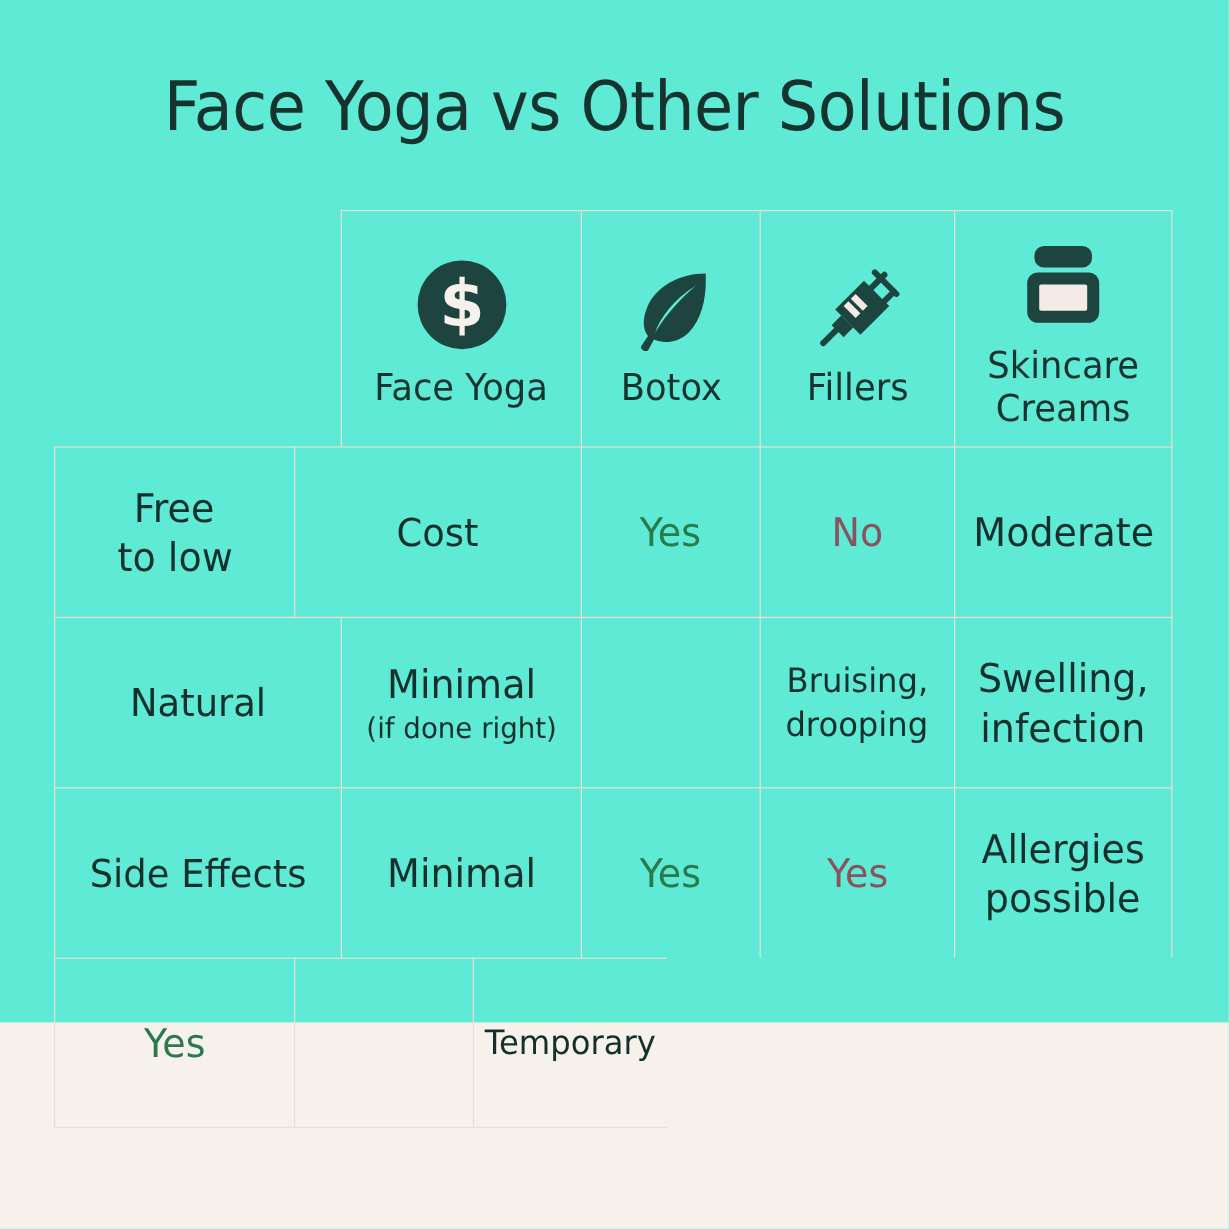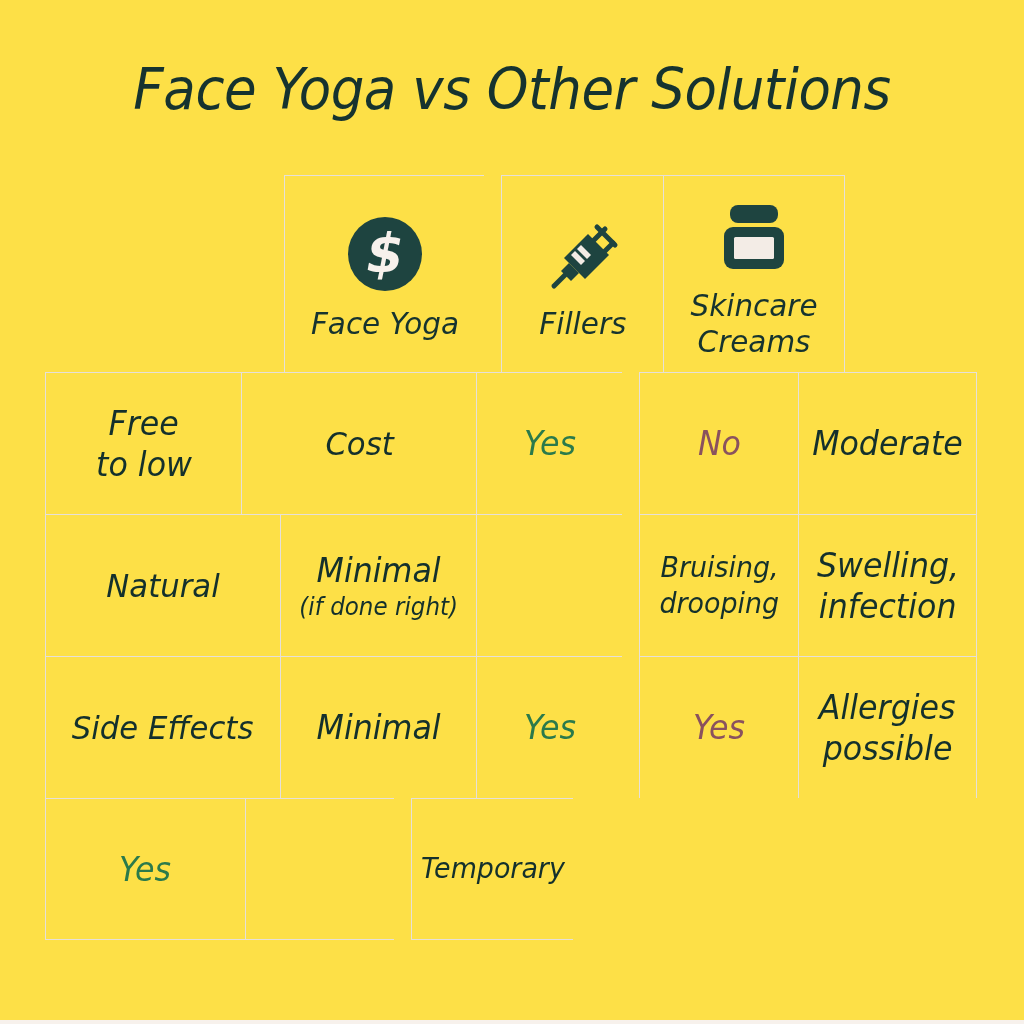--- a/index.html
+++ b/index.html
@@ -11,24 +11,23 @@
     width: 1024px;
     height: 1024px;
     background: #f7f1ec;
     font-family: "Liberation Sans", sans-serif;
     overflow: hidden;
   }
 
   #canvas {
     position: relative;
     width: 1024px;
-    height: 1020px;
-    background: #fde047;
+    height: 852px;
+    background: #5eead4;
     box-sizing: border-box;
-    font-style: italic;
   }
 
   
   .title {
     position: absolute;
     left: 0;
     top: 52px;
     width: 1024px;
     text-align: center;
     font-size: 57px;
@@ -74,21 +73,21 @@
     padding: 4px 8px;
     color: #14302c;
     font-family: "DejaVu Sans", sans-serif;
     position: relative;
   }
 
   
   .c-label  { width: 239px; }
   .c-yoga   { width: 200px; }
   .c-botox  { width: 149px; }
-  .c-fill   { width: 162px; margin-left: 17px; }
+  .c-fill   { width: 162px; }
   .c-cream  { width: 182px; }
 
   
   .row.header-row .cell {
     border-top: 1.6px solid #e6e0d9;
     border-left: 1.6px solid #e6e0d9;
   }
   .row.header-row .cell.c-label {
     border-top: none;
     border-left: none;
@@ -171,20 +170,30 @@
       <div class="cell c-yoga">
         <div class="hdr-icon">
           <svg width="78" height="78" viewBox="0 0 78 78" aria-hidden="true">
             <circle cx="39" cy="39" r="37" fill="#1e4440"></circle>
             <text x="39" y="57" text-anchor="middle" font-family="DejaVu Sans, sans-serif" font-size="54" font-weight="bold" fill="#f7f1ec">$</text>
           </svg>
         </div>
         <div class="hdr-label">Face Yoga</div>
       </div>
 
+      <div class="cell c-botox">
+        <div class="hdr-icon">
+          <svg width="70" height="70" viewBox="0 0 70 70" aria-hidden="true">
+            <path d="M64 5 C42 5 22 16 15 34 C11 44 12 52 16 57 L10 66 A4 4 0 0 0 16 69 L21 60
+                     C30 64 42 62 50 54 C62 42 65 22 64 5 Z
+                     M56 15 C44 25 32 38 22 54 C26 42 38 26 56 15 Z" fill="#1e4440"></path>
+          </svg>
+        </div>
+        <div class="hdr-label">Botox</div>
+      </div>
 
       <div class="cell c-fill">
         <div class="hdr-icon">
           <svg width="72" height="72" viewBox="0 0 72 72" aria-hidden="true">
             <g stroke="#1e4440" stroke-width="5" stroke-linecap="round" fill="none">
               <line x1="58" y1="8" x2="45" y2="21"></line>
               <line x1="66" y1="22" x2="53" y2="35"></line>
               <line x1="50" y1="6" x2="68" y2="24"></line>
               <line x1="20" y1="52" x2="7" y2="65"></line>
               <line x1="40" y1="18" x2="48" y2="26"></line>

